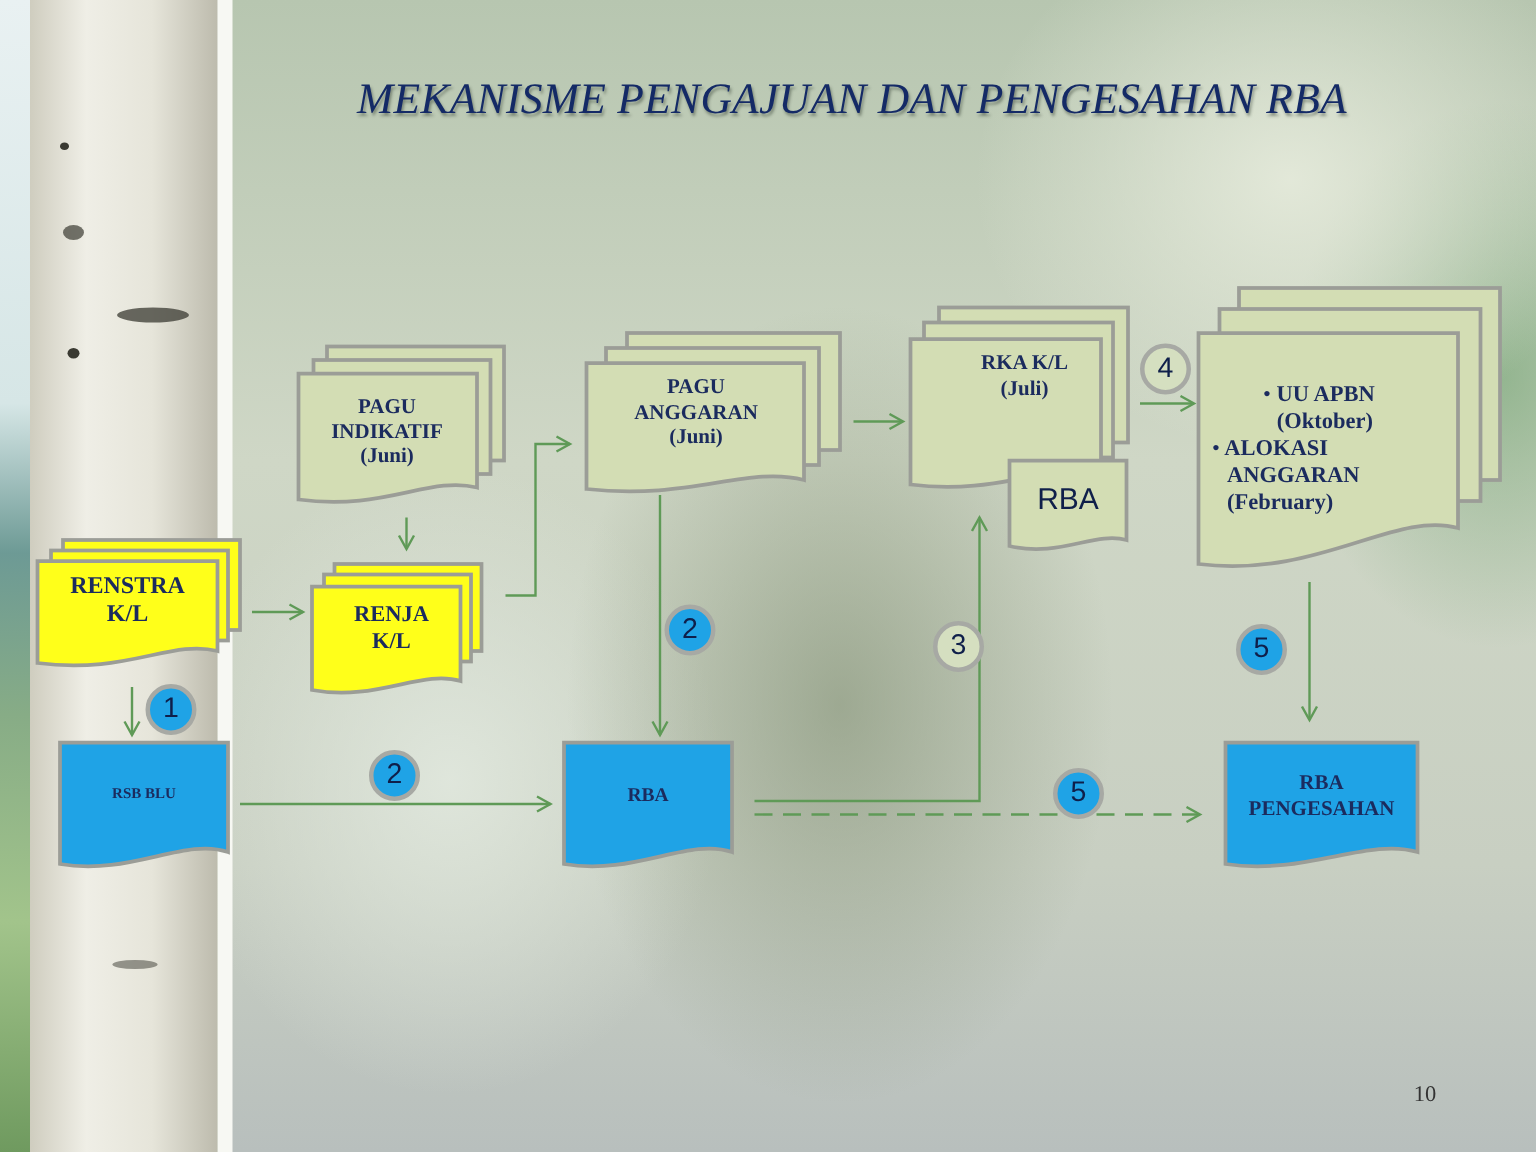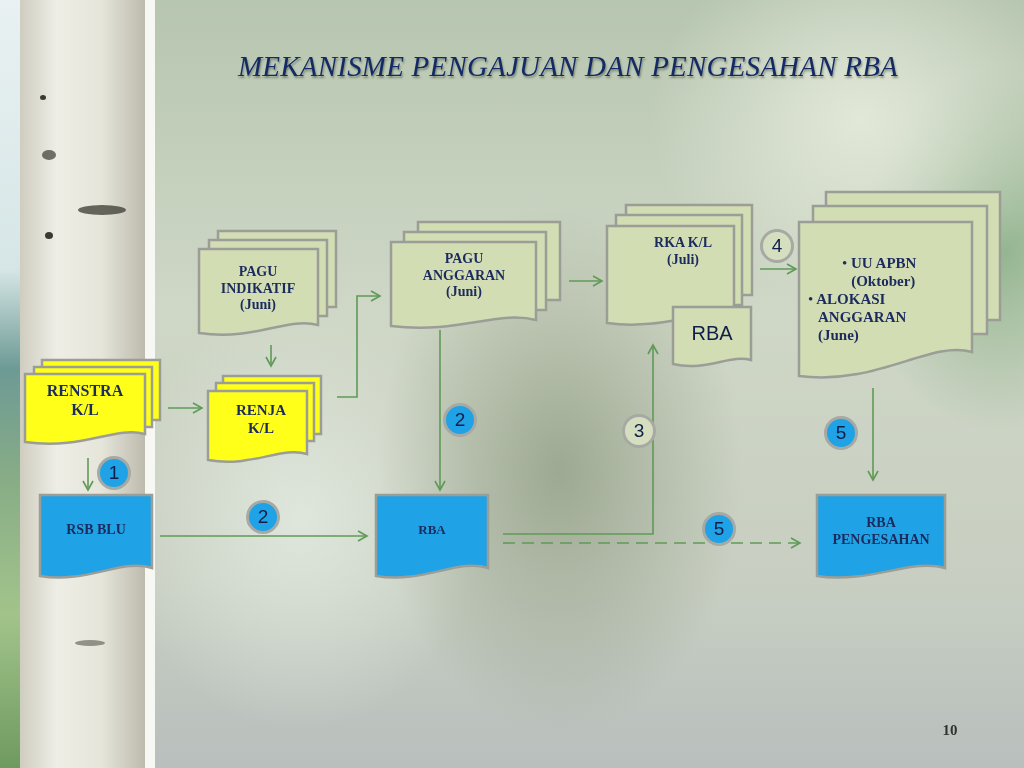--- a/index.html
+++ b/index.html
@@ -32,21 +32,21 @@
       position: absolute; left: 145px; top: 0; width: 10px; height: 768px; background: #f7f8f3;
     }
     .title {
       position: absolute; left: 148px; top: 50px; width: 840px; text-align: center;
       font-size: 29px; color: #142a66; letter-spacing: 0.2px;
       text-shadow: 1px 2px 2px rgba(40,50,40,0.45);
       font-style: italic;
     }
     .page-num {
       position: absolute; left: 930px; top: 722px; width: 40px; text-align: center;
-      font-size: 15px; color: #333; font-weight: bold;
+      font-size: 15px; color: #333;
     }
     
     .doc {
       position: absolute; box-sizing: border-box;
       display: flex; align-items: center; justify-content: center; text-align: center;
       font-weight: bold; color: #1b2b5e; line-height: 1.18;
     }
     .doc svg.shape { position: absolute; left: 0; top: 0; overflow: visible; }
     .doc .txt { position: relative; z-index: 2; }
     .badge {
@@ -200,25 +200,25 @@
     <div style="padding-left:34px;">
       <span style="font-weight:normal;">•</span>
       <span>UU APBN</span>
     </div>
     <div style="padding-left:42px;text-align:center;">(Oktober)</div>
     <div>
       <span style="font-weight:normal;">•</span>
       <span>ALOKASI</span>
     </div>
     <div style="padding-left:10px;">ANGGARAN</div>
-    <div style="padding-left:10px;">(June)</div>
-  </div>
-</div>
-
-<div class="doc" style="left:39px;top:494px;width:114px;height:90px;font-size:14px;">
+    <div style="padding-left:10px;">(February)</div>
+  </div>
+</div>
+
+<div class="doc" style="left:39px;top:494px;width:114px;height:90px;font-size:10px;">
   <svg class="shape" width="114" height="90">
     <path d="M1,1 H113 V74 C84,64 48,90 1,82 Z" fill="#1fa3e6" stroke="#9b9d97" stroke-width="2.5"></path>
   </svg>
   <div class="txt" style="margin-top:-18px;">RSB BLU</div>
 </div>
 
 <div class="doc" style="left:375px;top:494px;width:114px;height:90px;font-size:13px;">
   <svg class="shape" width="114" height="90">
     <path d="M1,1 H113 V74 C84,64 48,90 1,82 Z" fill="#1fa3e6" stroke="#9b9d97" stroke-width="2.5"></path>
   </svg>

